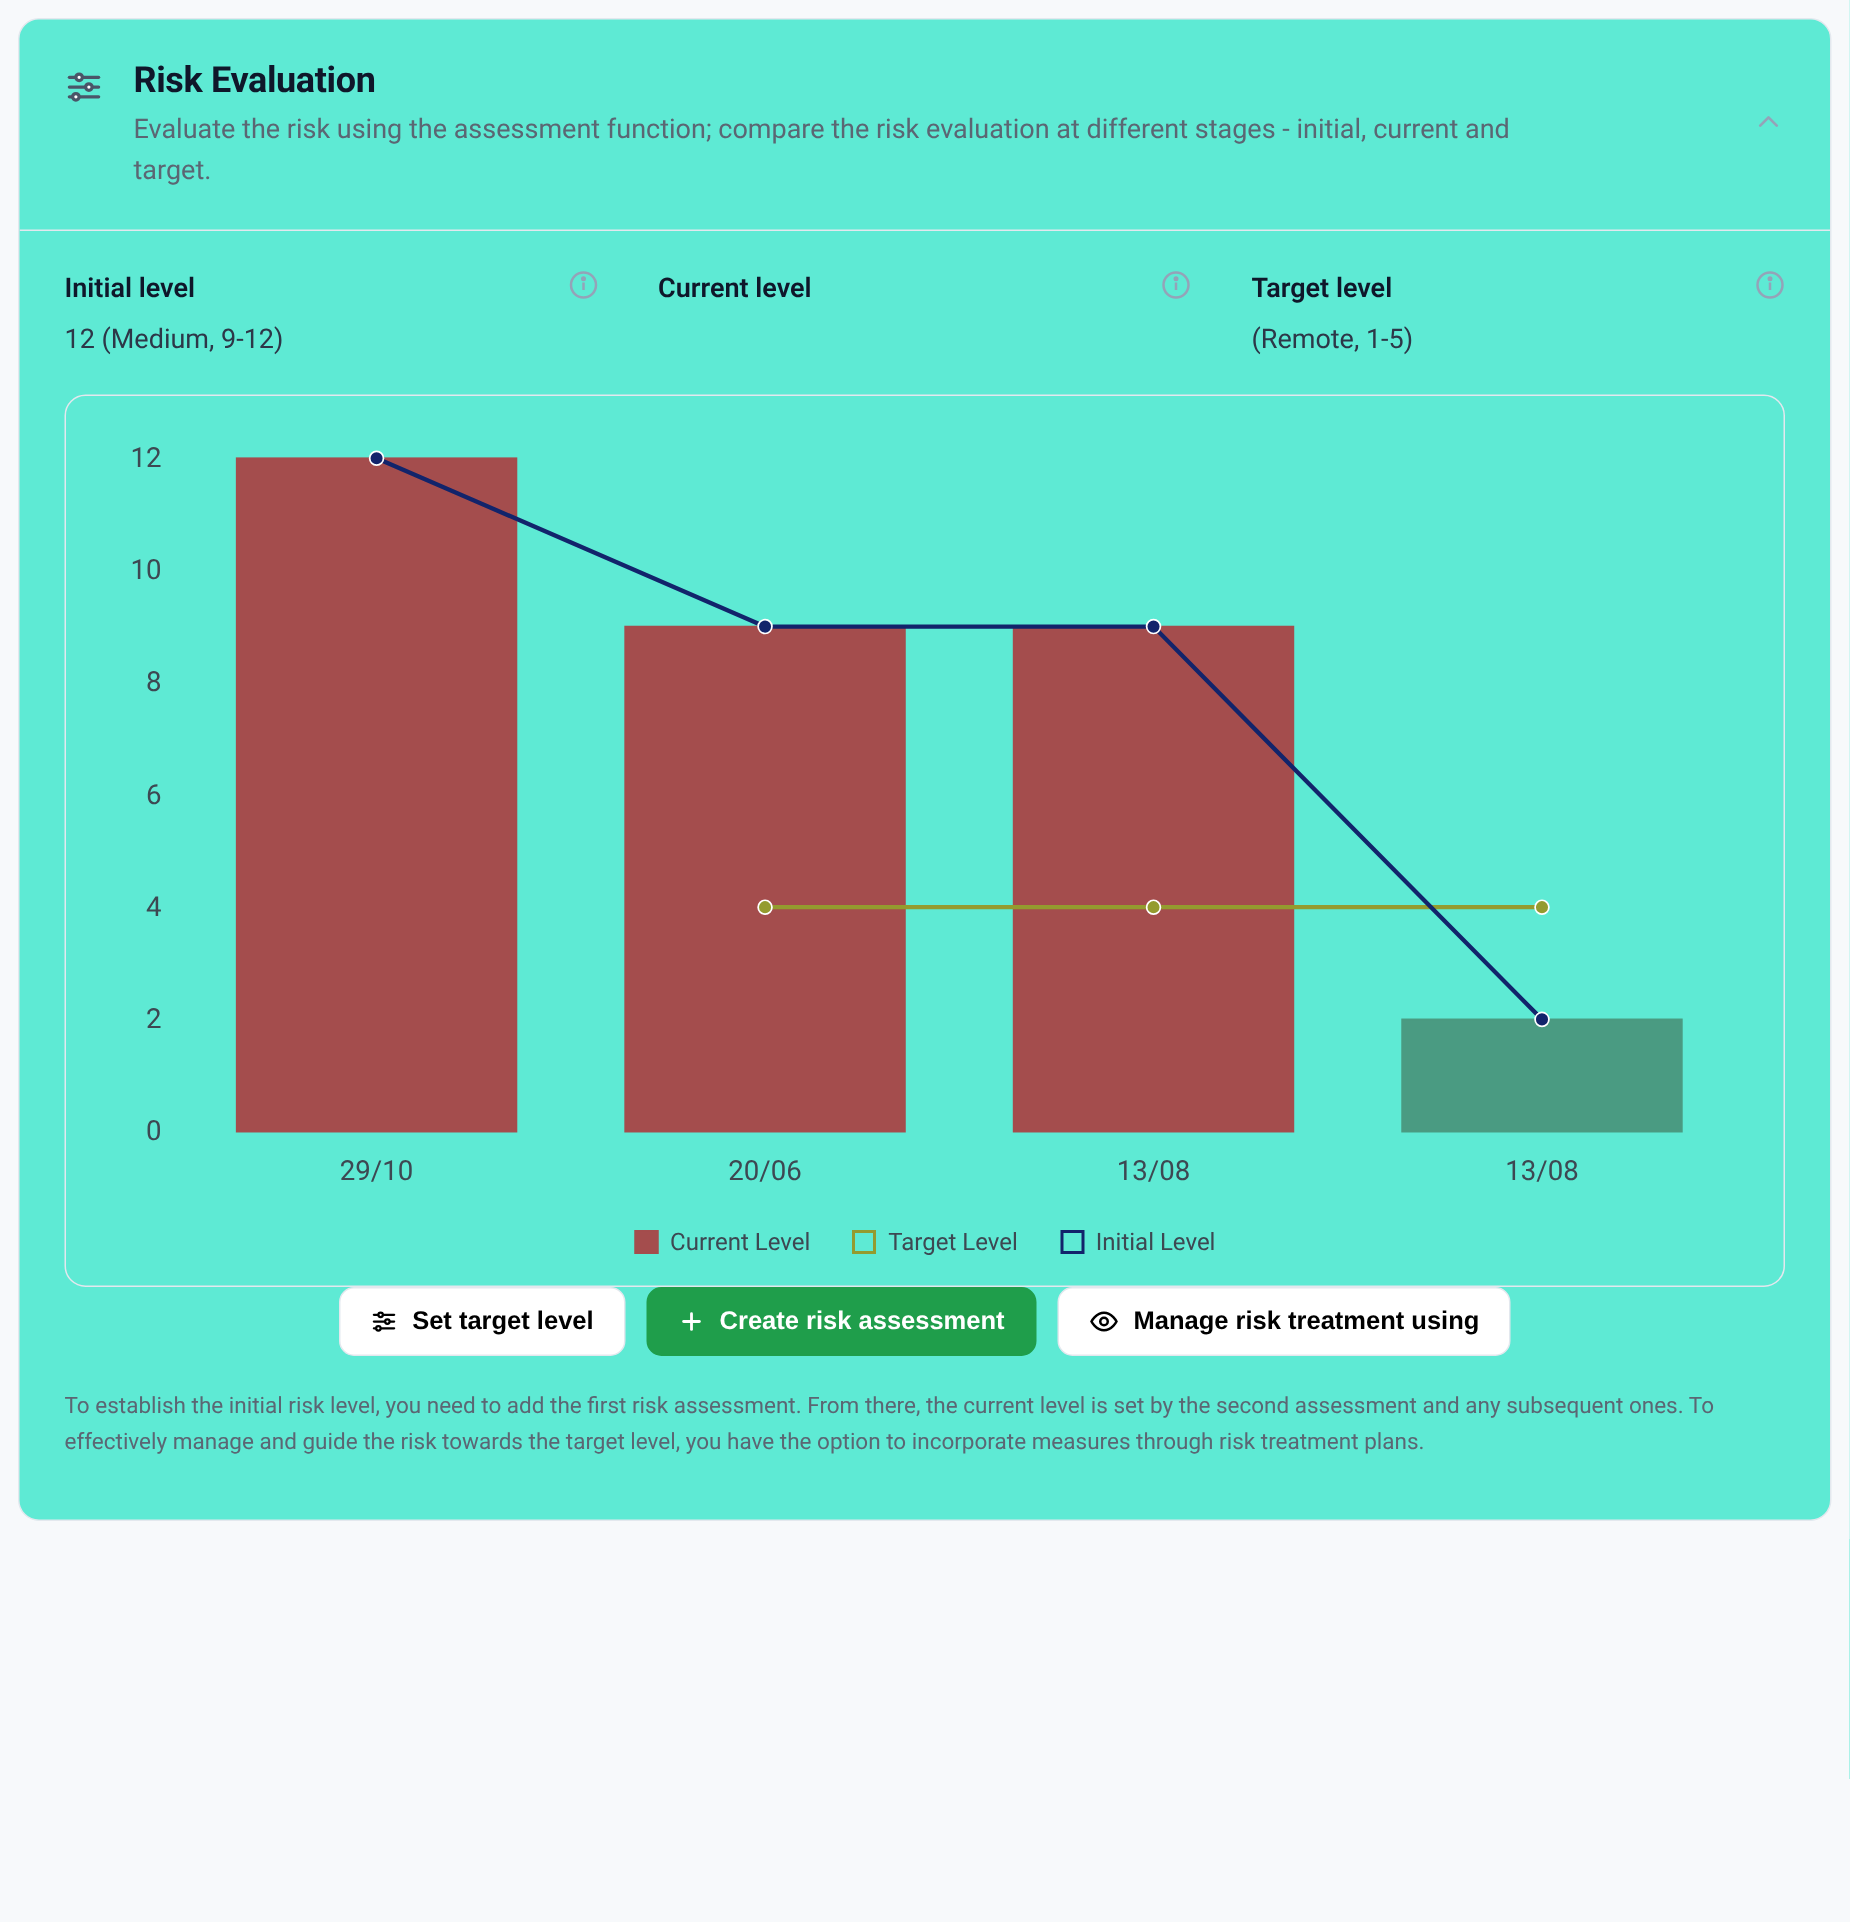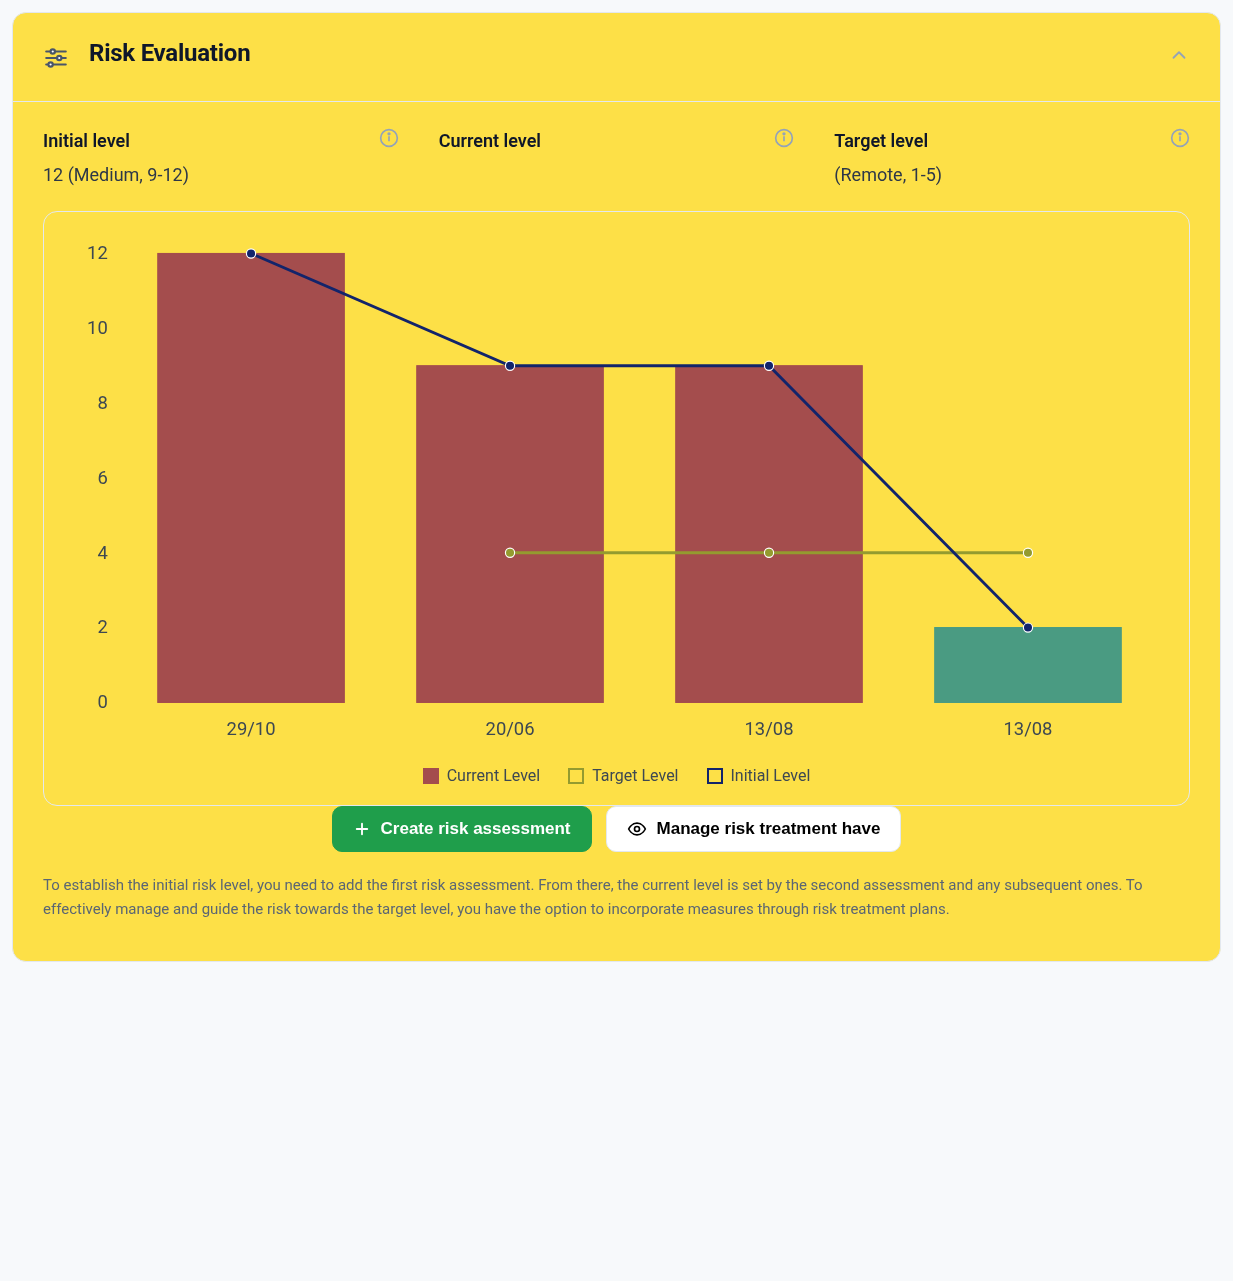--- a/index.html
+++ b/index.html
@@ -7,21 +7,21 @@
     --text-grey: #5b6673;
     --border: #e3e8ee;
     --maroon: #a44d4d;
     --teal: #4a9b82;
     --olive: #949b2f;
     --navy: #12246b;
     --green-btn: #1f9e4b;
     --green-btn-text: #ffffff;
   }
   html,body { margin:0; padding:0; background:#f7f9fb; font-family:-apple-system,BlinkMacSystemFont,"Segoe UI",Roboto,Helvetica,Arial,sans-serif; color:var(--text-dark); }
-  .card { background:#fde047; border:1px solid var(--border); border-radius:14px; margin:12px; overflow:hidden; }
+  .card { background:#5eead4; border:1px solid var(--border); border-radius:14px; margin:12px; overflow:hidden; }
   .hdr { display:flex; align-items:flex-start; padding:26px 30px 26px 30px; border-bottom:1px solid var(--border); }
   .hdr-icon { flex:0 0 auto; margin-right:20px; margin-top:6px; color:#4a5568; }
   .hdr-text { flex:1 1 auto; }
   .hdr-title { font-size:24px; font-weight:700; letter-spacing:-0.01em; margin:0 0 6px 0; }
   .hdr-desc { font-size:18px; line-height:1.5; color:var(--text-grey); margin:0; max-width:920px; }
   .hdr-chevron { flex:0 0 auto; margin-left:16px; color:#94a3b8; align-self:center; }
   .body { padding:26px 30px 40px 30px; }
   .h2 { font-size:22px; font-weight:700; margin:0 0 18px 0; }
   .levels { display:flex; gap:40px; margin-bottom:26px; }
   .level { flex:1 1 0; }
@@ -55,20 +55,21 @@
         <line x1="3" y1="6" x2="21" y2="6"></line>
           <circle cx="9" cy="6" r="2" fill="#fff"></circle>
         <line x1="3" y1="12" x2="21" y2="12"></line>
           <circle cx="15" cy="12" r="2" fill="#fff"></circle>
         <line x1="3" y1="18" x2="21" y2="18"></line>
           <circle cx="7" cy="18" r="2" fill="#fff"></circle>
       </svg>
     </span>
     <div class="hdr-text">
       <h1 class="hdr-title">Risk Evaluation</h1>
+      <p class="hdr-desc">Evaluate the risk using the assessment function; compare the risk evaluation at different stages - initial, current and target.</p>
     </div>
     <span class="hdr-chevron">
       <svg width="22" height="22" viewBox="0 0 24 24" fill="none" stroke="currentColor" stroke-width="2" stroke-linecap="round" stroke-linejoin="round">
         <polyline points="18 15 12 9 6 15"></polyline>
       </svg>
     </span>
   </div>
 
   <div class="body">
 
@@ -152,32 +153,43 @@
         </div>
         <div class="legend-item">
           <span class="legend-swatch sw-navy"></span>
           <span>Initial Level</span>
         </div>
       </div>
     </div>
 
 
     <div class="actions">
+      <button class="btn">
+        <svg width="18" height="18" viewBox="0 0 24 24" fill="none" stroke="currentColor" stroke-width="2" stroke-linecap="round">
+          <line x1="3" y1="6" x2="21" y2="6"></line>
+            <circle cx="9" cy="6" r="2" fill="#fff"></circle>
+          <line x1="3" y1="12" x2="21" y2="12"></line>
+            <circle cx="15" cy="12" r="2" fill="#fff"></circle>
+          <line x1="3" y1="18" x2="21" y2="18"></line>
+            <circle cx="7" cy="18" r="2" fill="#fff"></circle>
+        </svg>
+        <span>Set target level</span>
+      </button>
       <button class="btn btn-primary">
         <svg width="18" height="18" viewBox="0 0 24 24" fill="none" stroke="currentColor" stroke-width="2.5" stroke-linecap="round">
           <line x1="12" y1="5" x2="12" y2="19"></line>
             <line x1="5" y1="12" x2="19" y2="12"></line>
         </svg>
         <span>Create risk assessment</span>
       </button>
       <button class="btn">
         <svg width="20" height="20" viewBox="0 0 24 24" fill="none" stroke="currentColor" stroke-width="2" stroke-linecap="round">
           <path d="M2 12s3.5-7 10-7 10 7 10 7-3.5 7-10 7S2 12 2 12z"></path>
             <circle cx="12" cy="12" r="3"></circle>
         </svg>
-        <span>Manage risk treatment have</span>
+        <span>Manage risk treatment using</span>
       </button>
     </div>
 
     <p class="help-text">To establish the initial risk level, you need to add the first risk assessment. From there, the current level is set by the second assessment and any subsequent ones. To effectively manage and guide the risk towards the target level, you have the option to incorporate measures through risk treatment plans.</p>
 
   </div>
 </div>
 
 </body></html>

